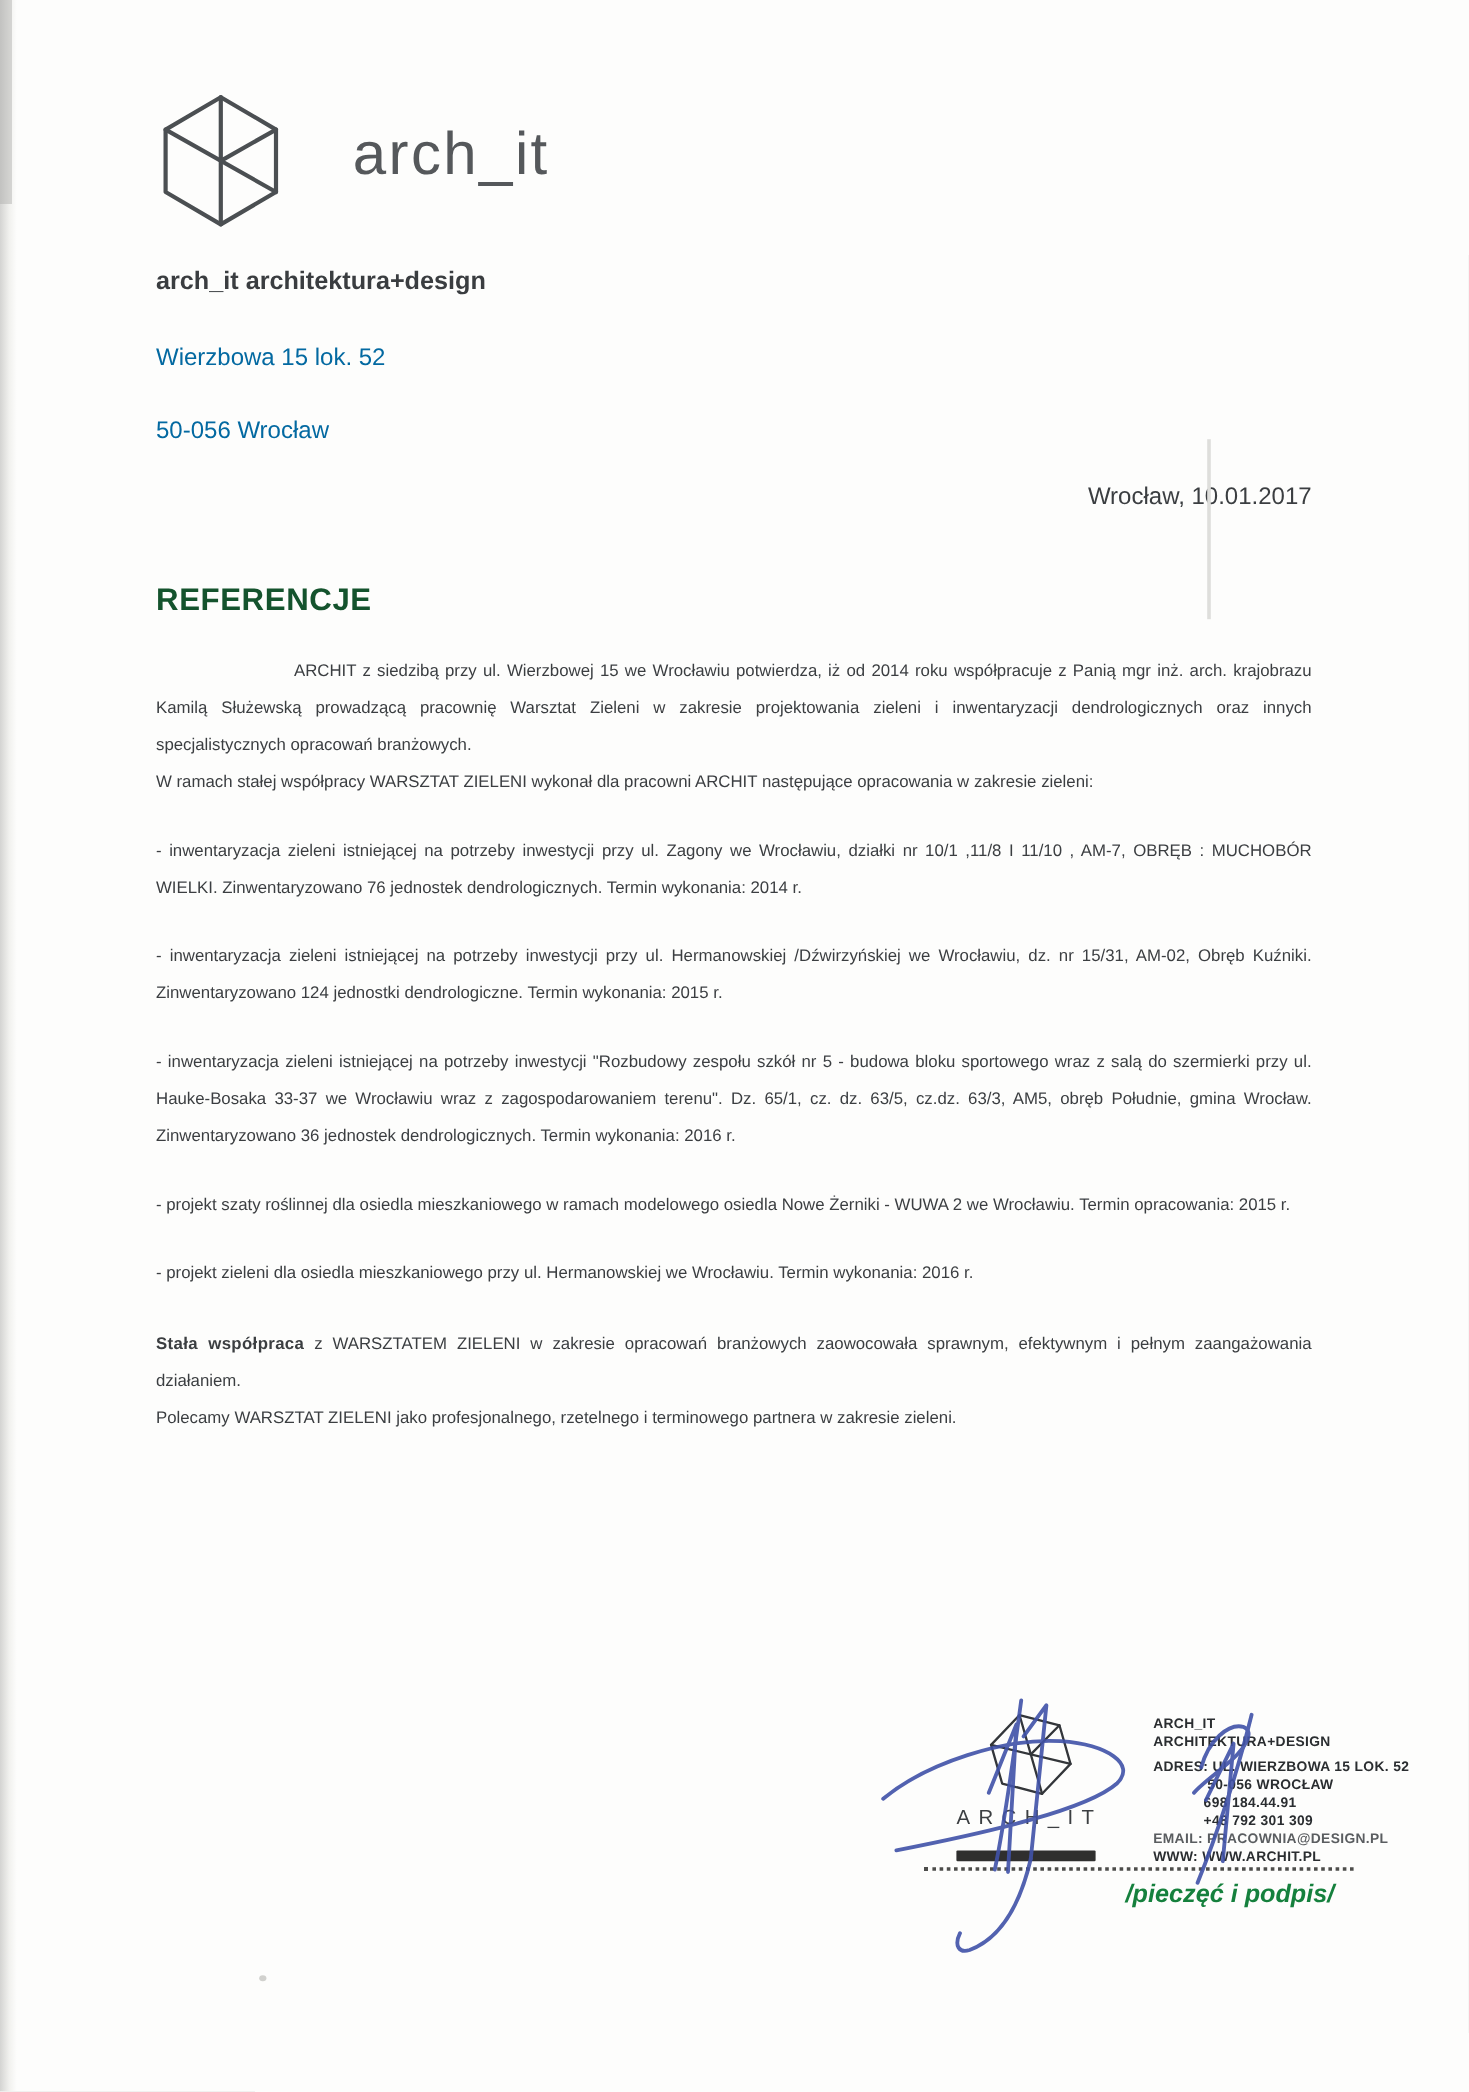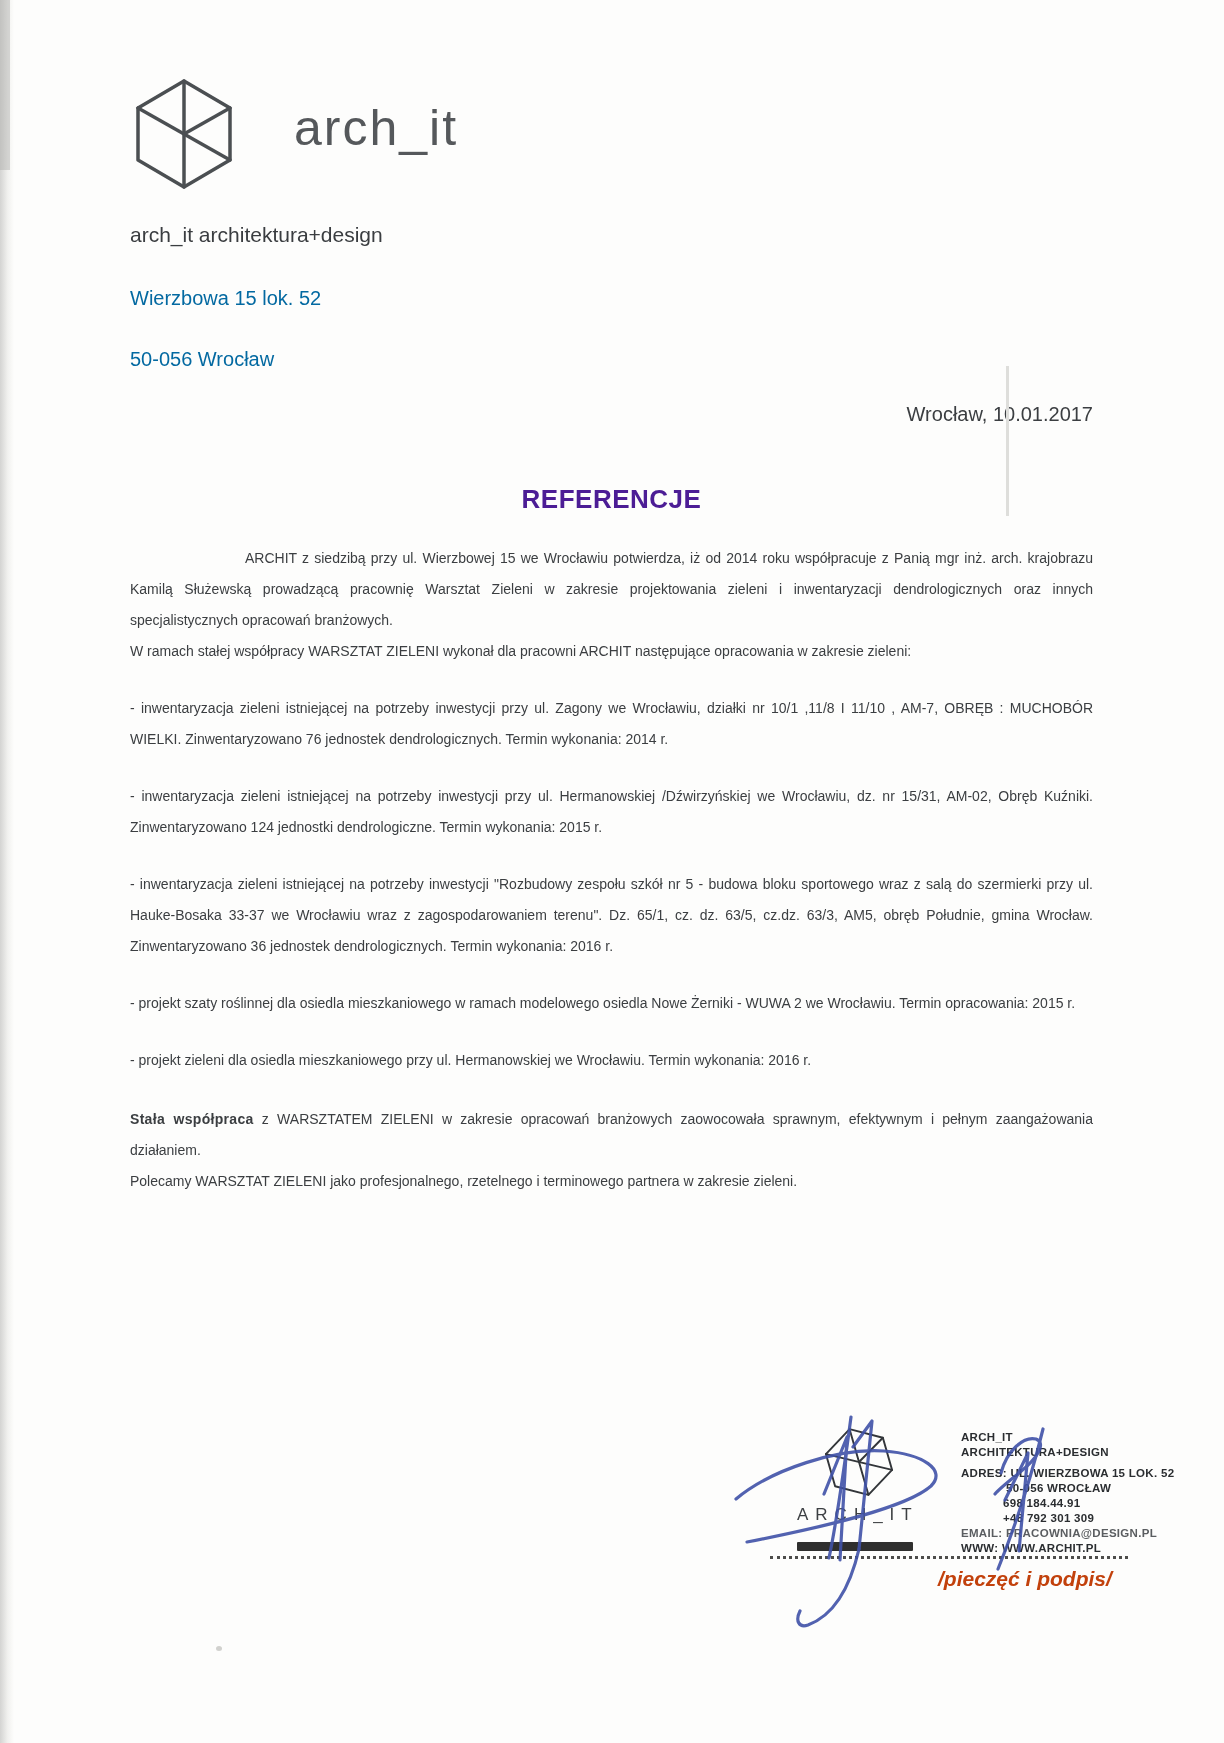--- a/index.html
+++ b/index.html
@@ -17,43 +17,43 @@
     background:linear-gradient(to right,#c6c6c4,#ededea 55%,rgba(255,255,255,0));opacity:.75;}
   .corner-tl{position:absolute;left:0;top:0;width:10px;height:170px;background:#adadaa;opacity:.45;}
   .streak{position:absolute;left:1006px;top:366px;width:3px;height:150px;background:#dededb;}
   .speck{position:absolute;left:216px;top:1646px;width:6px;height:5px;background:#c9c9c6;border-radius:50%;opacity:.85;}
   
   .content{margin-left:130px;width:963px;}
   .logo-row{padding-top:75px;display:flex;align-items:flex-start;}
   .logo-hex{width:108px;height:118px;}
   .logo-hex svg{display:block;}
   .logo-text{font-size:50px;letter-spacing:2px;color:#55585b;margin:24px 0 0 56px;font-weight:400;}
-  .company{margin-top:30px;font-size:21px;font-weight:400;color:#3a3d40;}
+  .company{margin-top:30px;font-size:21px;font-weight:700;color:#3a3d40;}
   .addr{margin-top:40px;font-size:20px;color:#0369a1;}
   .addr2{margin-top:38px;}
   .dateline{margin-top:32px;font-size:20px;text-align:right;color:#3b3e41;}
-  .doc-title{margin-top:58px;text-align:center;font-size:26px;font-weight:700;letter-spacing:.5px;color:#4c1d95;}
+  .doc-title{margin-top:58px;font-size:26px;font-weight:700;letter-spacing:.5px;color:#14532d;}
   .para{font-size:14px;line-height:31px;text-align:justify;margin:0;}
   .intro1{margin-top:28px;text-indent:115px;}
   .item{margin-top:26px;}
   .closing1{margin-top:28px;}
   .bold-lead{font-weight:700;letter-spacing:.3px;}
   
   .stamp-hex{position:absolute;left:824px;top:1424px;width:70px;height:76px;transform:rotate(-16deg);}
   .stamp-archit{position:absolute;left:797px;top:1505px;font-size:17px;letter-spacing:7px;color:#3c3f42;}
   .stamp-bar{position:absolute;left:797px;top:1542px;width:116px;height:9px;background:#2f2f2e;border-radius:1px;}
   .dotted-line{position:absolute;left:770px;top:1556px;width:358px;height:0;border-bottom:3px dotted #4d4d4b;}
   .stamp-block{position:absolute;left:961px;top:1430px;width:230px;font-size:11.5px;line-height:15px;
     font-weight:700;color:#2a2d30;letter-spacing:.3px;}
   .stamp-block .ln{white-space:nowrap;}
   .ln-adres{margin-top:6px;}
   .ln-ind1{padding-left:45px;}
   .ln-ind2{padding-left:42px;}
   .ln-faded{color:#5a5d60;}
-  .stamp-caption{position:absolute;left:938px;top:1567px;font-size:21px;font-style:italic;font-weight:600;color:#c2410c;text-align:center;}
+  .stamp-caption{position:absolute;left:938px;top:1567px;font-size:21px;font-style:italic;font-weight:600;color:#15803d;text-align:center;}
   .signature{position:absolute;left:690px;top:1395px;width:480px;height:270px;pointer-events:none;}
 </style>
 </head>
 <body>
 
 <div class="page">
 
   <div class="edge-left"></div>
   <div class="corner-tl"></div>
   <div class="streak"></div>

